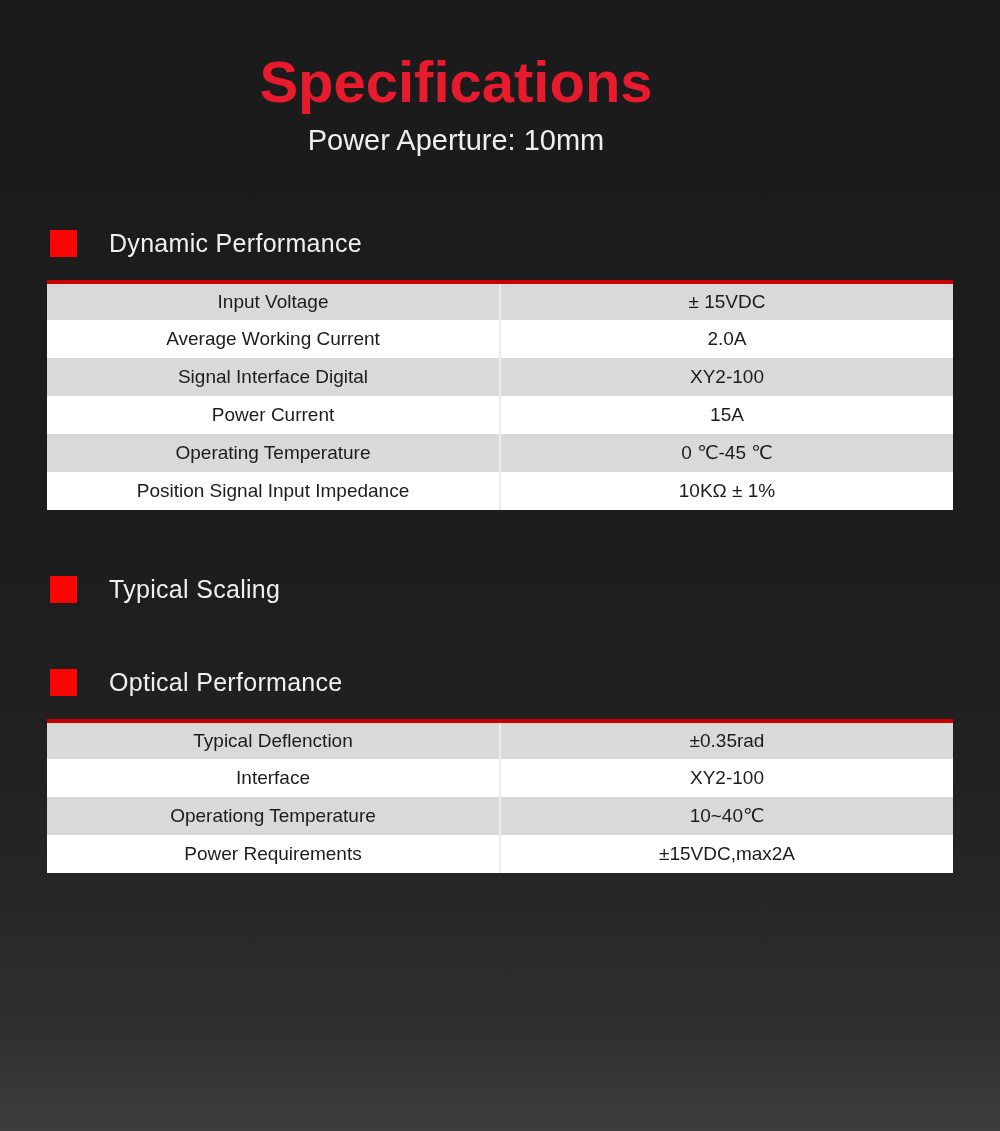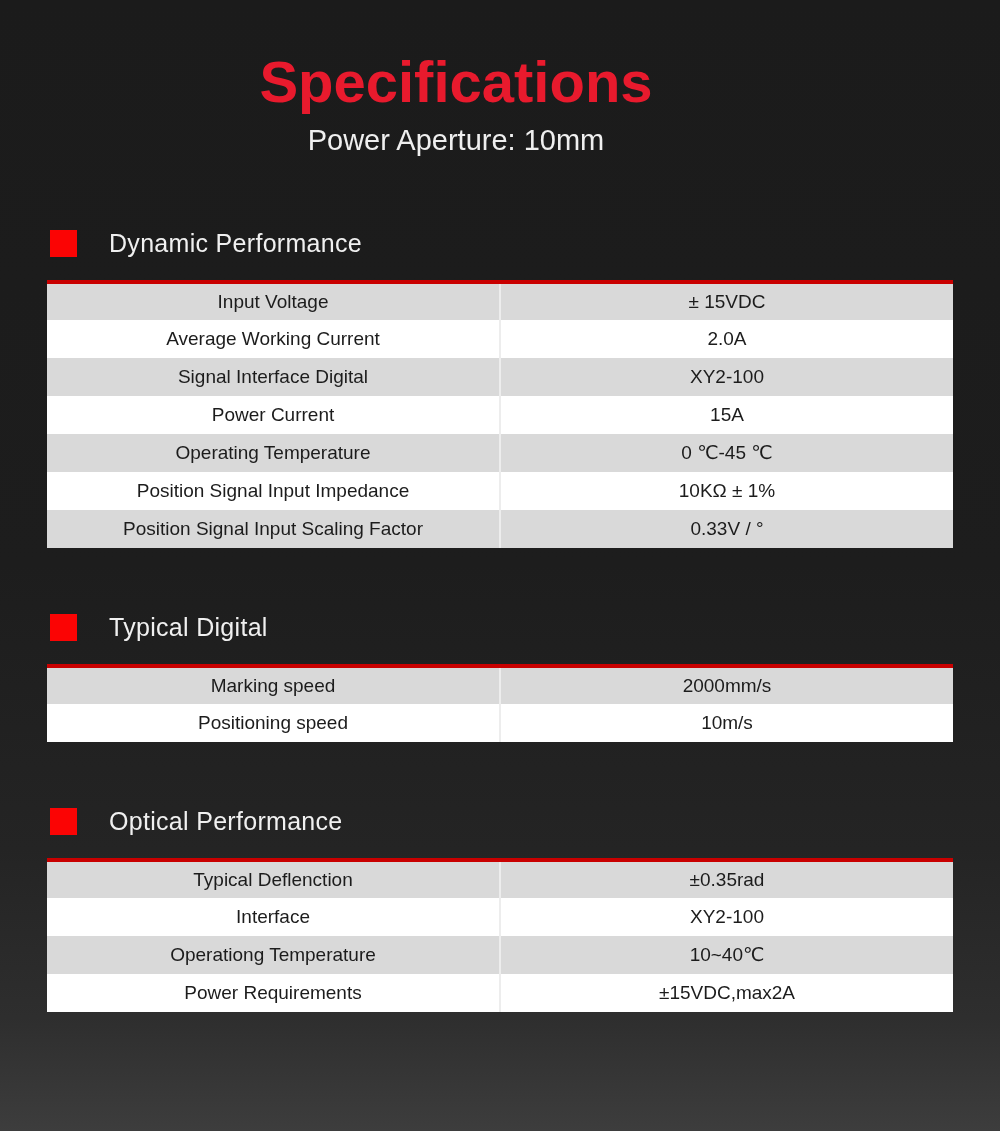--- a/index.html
+++ b/index.html
@@ -114,46 +114,29 @@
   <tr>
     <td class="label-cell">Operating Temperature</td>
     <td class="value-cell">0 ℃-45 ℃</td>
   </tr>
 
   <tr>
     <td class="label-cell">Position Signal Input Impedance</td>
     <td class="value-cell">10KΩ ± 1%</td>
   </tr>
 
-  <tr>
-    <td class="label-cell">Position Signal Input Scaling Factor</td>
-    <td class="value-cell">0.33V / °</td>
-  </tr>
 </tbody>
     </table>
   </section>
 
   <section class="spec-section">
     <div class="section-header">
       <span class="bullet"></span>
-      <span class="section-heading">Typical Digital</span>
+      <span class="section-heading">Typical Scaling</span>
     </div>
-    <table class="spec-table">
-      <tbody>
-  <tr>
-    <td class="label-cell">Marking speed</td>
-    <td class="value-cell">2000mm/s</td>
-  </tr>
-
-  <tr>
-    <td class="label-cell">Positioning speed</td>
-    <td class="value-cell">10m/s</td>
-  </tr>
-</tbody>
-    </table>
   </section>
 
   <section class="spec-section">
     <div class="section-header">
       <span class="bullet"></span>
       <span class="section-heading">Optical Performance</span>
     </div>
     <table class="spec-table">
       <tbody>
   <tr>

